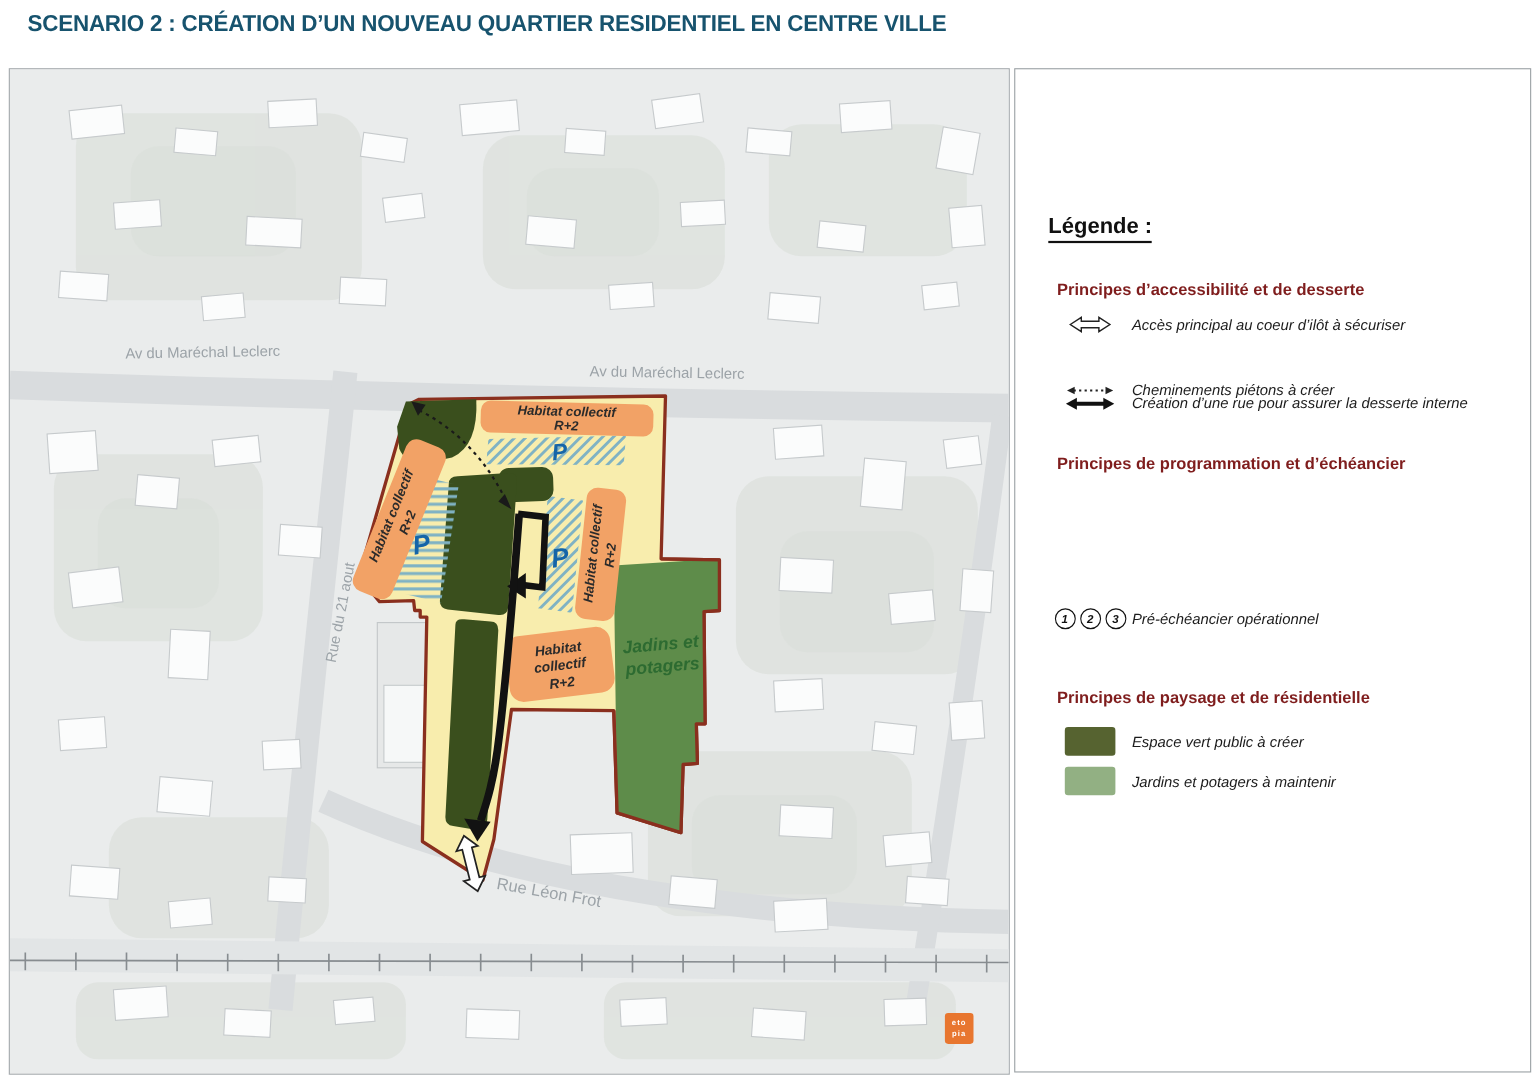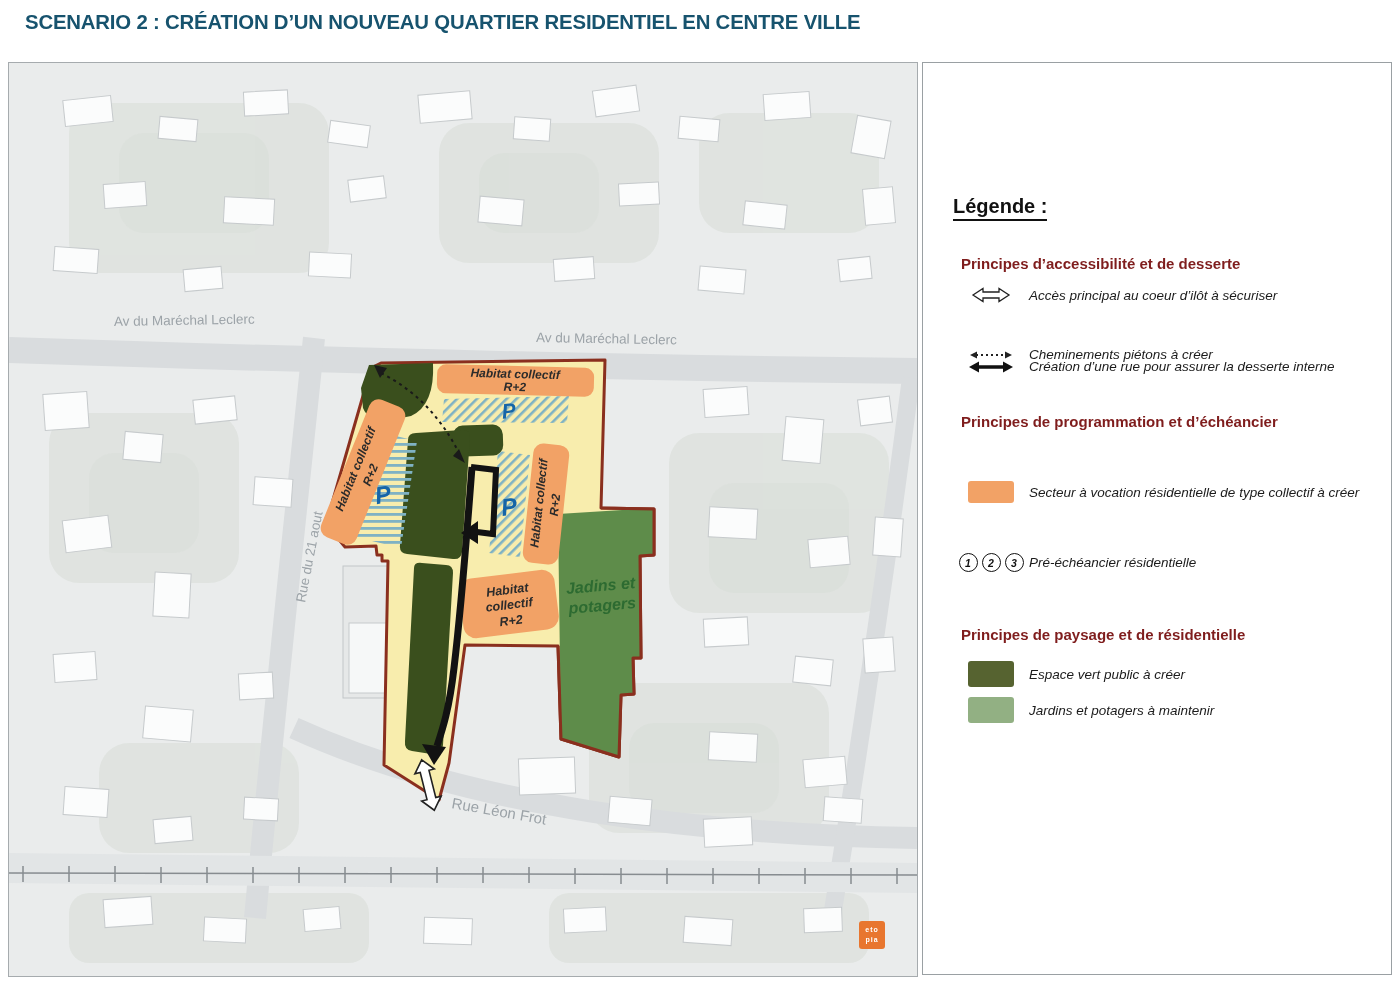--- a/index.html
+++ b/index.html
@@ -248,37 +248,31 @@
           <line x1="7" y1="6" x2="37" y2="6" stroke="#222" stroke-width="1.8" stroke-dasharray="2,3"></line>
           <polygon points="1,6 8,2.5 8,9.5" fill="#222"></polygon>
           <polygon points="43,6 36,2.5 36,9.5" fill="#222"></polygon>
         </svg>
     </span>
     <span class="row-label">Cheminements piétons à créer</span>
   </div>
 
   <div class="section-title" style="top:350px;">Principes  de programmation et d’échéancier</div>
 
-  <div class="legend-row" style="top:418px;">
-    <span class="icon-cell">
-        <span class="swatch orange"></span>
-      </span>
-    <span class="row-label">Secteur à vocation résidentielle de type collectif à créer</span>
-  </div>
 
 
   <div class="legend-row" style="top:490px;">
     <span class="icon-cell">
       <span class="circles">
         <span class="num-circle">1</span>
         <span class="num-circle">2</span>
         <span class="num-circle">3</span>
       </span>
     </span>
-    <span class="row-label">Pré-échéancier résidentielle</span>
+    <span class="row-label">Pré-échéancier opérationnel</span>
   </div>
 
   <div class="section-title" style="top:563px;">Principes de paysage et de résidentielle</div>
 
   <div class="legend-row" style="top:634px;">
     <span class="icon-cell">
         <span class="swatch lgreen"></span>
       </span>
     <span class="row-label">Jardins et potagers à maintenir</span>
   </div>

